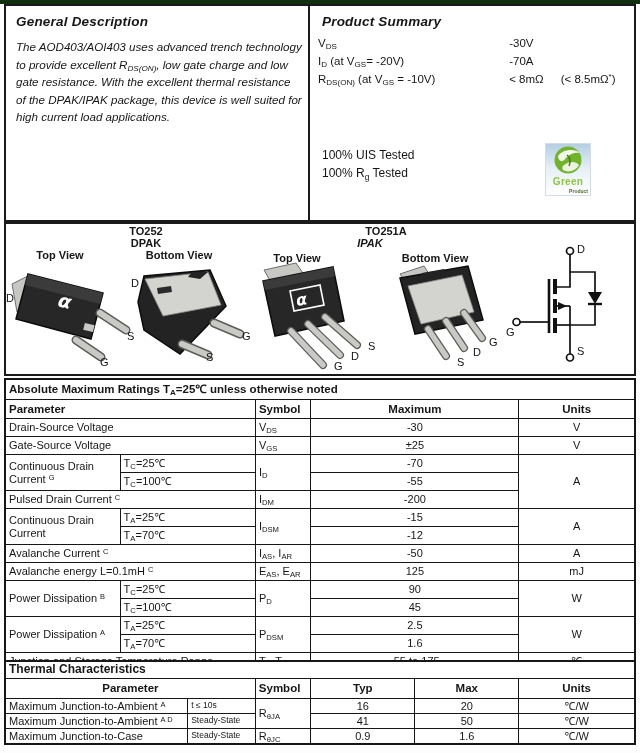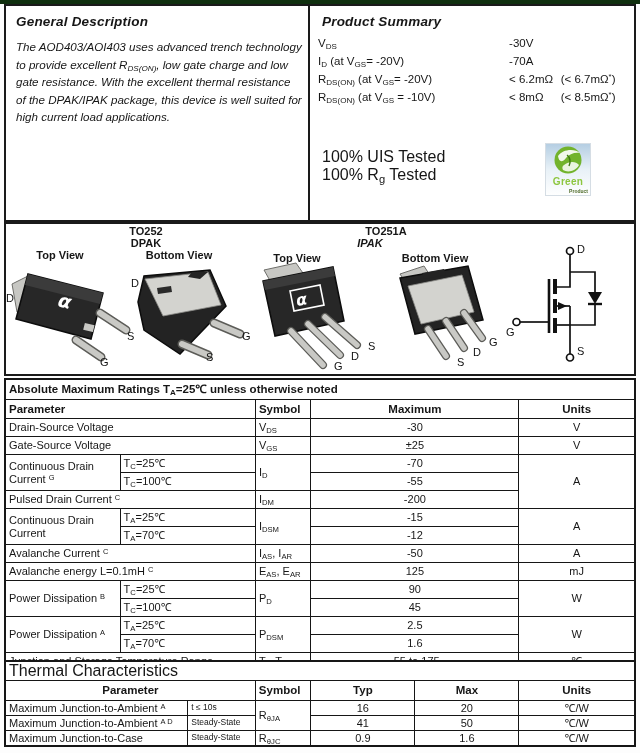--- a/index.html
+++ b/index.html
@@ -10,21 +10,21 @@
   .box-top{left:4px;top:4px;width:632px;height:218px;}
   .vdivider{position:absolute;left:302px;top:0;width:2px;height:100%;background:#1a1a1a;}
   .box-pkg{left:4px;top:222px;width:632px;height:154px;}
   .sec-title{position:absolute;font-size:13.5px;font-weight:bold;letter-spacing:0.2px;}
   .gd-body{position:absolute;left:10px;top:32px;width:286px;font-size:11.6px;line-height:1.52;}
   .ps-table{position:absolute;left:318px;top:34px;border-collapse:collapse;}
   .ps-table td{font-size:11.5px;height:18px;padding:0;vertical-align:middle;}
   .ps-param{width:194px;}
   .ps-value{width:52px;}
   .ps-note{width:80px;}
-  .tested{position:absolute;font-size:16px;}
+  .tested{position:absolute;font-size:12px;}
   sub{font-size:0.7em;vertical-align:-0.3em;line-height:0;}
   sup{font-size:0.68em;vertical-align:0.45em;line-height:0;}
   .green-logo{position:absolute;left:545px;top:143px;width:46px;height:53px;
       background:linear-gradient(180deg,#b3cde2 0%,#e8f1f7 50%,#ffffff 100%);
       box-shadow:0 0 0 1px #d5dde4 inset;}
   .green-word{position:absolute;left:0;top:33px;width:46px;text-align:center;
       font-size:10px;font-weight:bold;color:#8dc63f;letter-spacing:0.3px;}
   .product-word{position:absolute;left:0;top:45px;width:43px;text-align:right;
       font-size:5px;font-weight:bold;color:#4e6b28;}
   .pkg-caption{position:absolute;font-size:11px;font-weight:bold;transform:translateX(-50%);white-space:nowrap;}
@@ -33,21 +33,21 @@
   table.spec{position:absolute;border-collapse:collapse;table-layout:fixed;background:#fff;}
   table.spec td{border:1px solid #161616;font-size:11px;padding:0 3px;
       vertical-align:middle;line-height:1.12;overflow:hidden;}
   table.spec{border:2px solid #161616;}
   .amr{left:4px;top:378px;width:632px;}
   .amr td{height:17px;}
   .amr tr.ttl td{height:19px;font-weight:bold;font-size:11.5px;}
   .amr tr.hdr td{height:18px;font-weight:bold;font-size:11.5px;}
   .thermal{left:4px;top:660px;width:632px;}
   .thermal td{height:14px;}
-  .thermal tr.ttl td{height:16px;font-weight:normal;font-size:16px;}
+  .thermal tr.ttl td{height:16px;font-weight:bold;font-size:12px;}
   .thermal tr.hdr td{height:19px;font-weight:bold;font-size:11.5px;}
   .thermal td.small{font-size:8.5px;}
   .c{text-align:center;}
 </style>
 </head>
 <body>
 
 <div class="page">
   <div class="topbar"></div>
 
@@ -62,25 +62,20 @@
     <tbody>
         <tr>
       <td class="ps-param">V<sub>DS</sub></td>
       <td class="ps-value">-30V</td>
       <td class="ps-note"></td>
     </tr>
     <tr>
       <td class="ps-param">I<sub>D</sub>  (at V<sub>GS</sub>= -20V)</td>
       <td class="ps-value">-70A</td>
       <td class="ps-note"></td>
-    </tr>
-    <tr>
-      <td class="ps-param">R<sub>DS(ON)</sub> (at V<sub>GS</sub>= -20V)</td>
-      <td class="ps-value">&lt; 6.2mΩ</td>
-      <td class="ps-note">(&lt; 6.7mΩ<sup>*</sup>)</td>
     </tr>
     <tr>
       <td class="ps-param">R<sub>DS(ON)</sub> (at V<sub>GS</sub> = -10V)</td>
       <td class="ps-value">&lt; 8mΩ</td>
       <td class="ps-note">(&lt; 8.5mΩ<sup>*</sup>)</td>
     </tr>
   </tbody>
     </table>
 
   <div class="tested" style="left:322px;top:148px;">100% UIS Tested</div>

